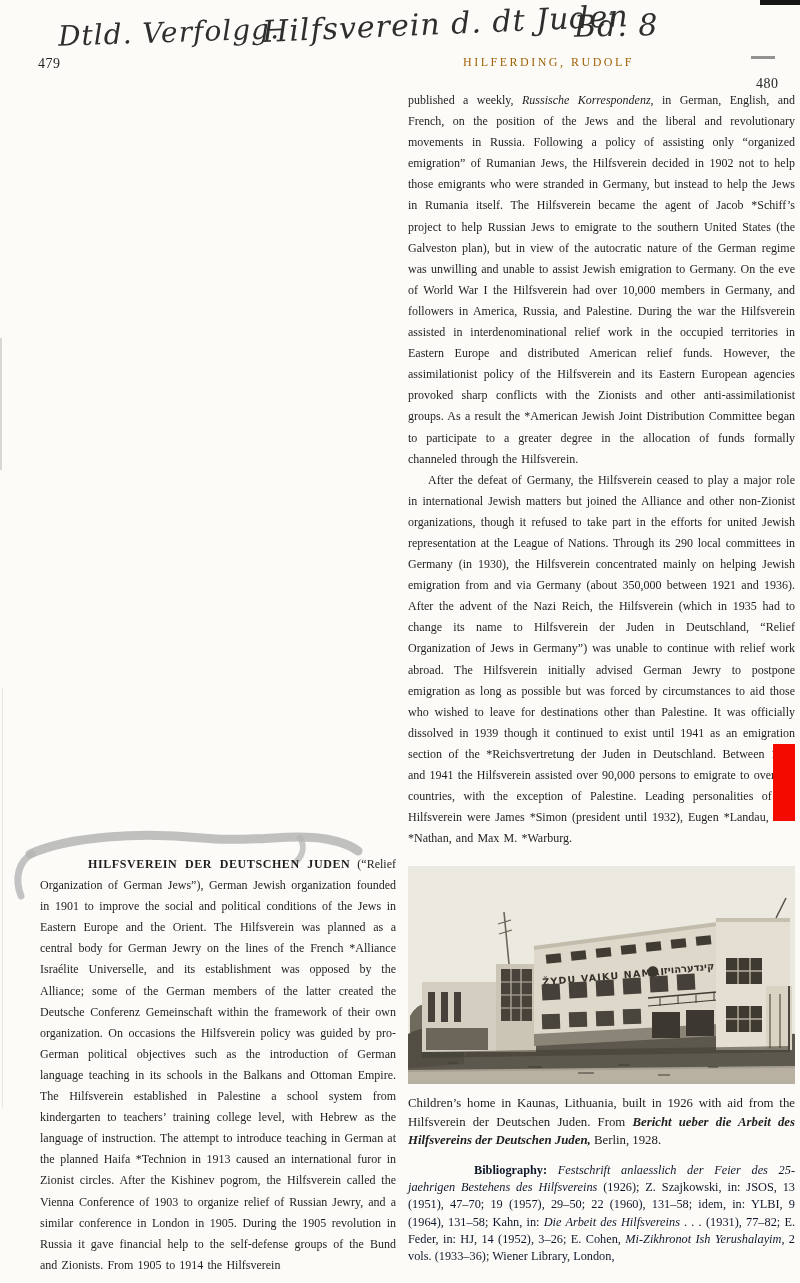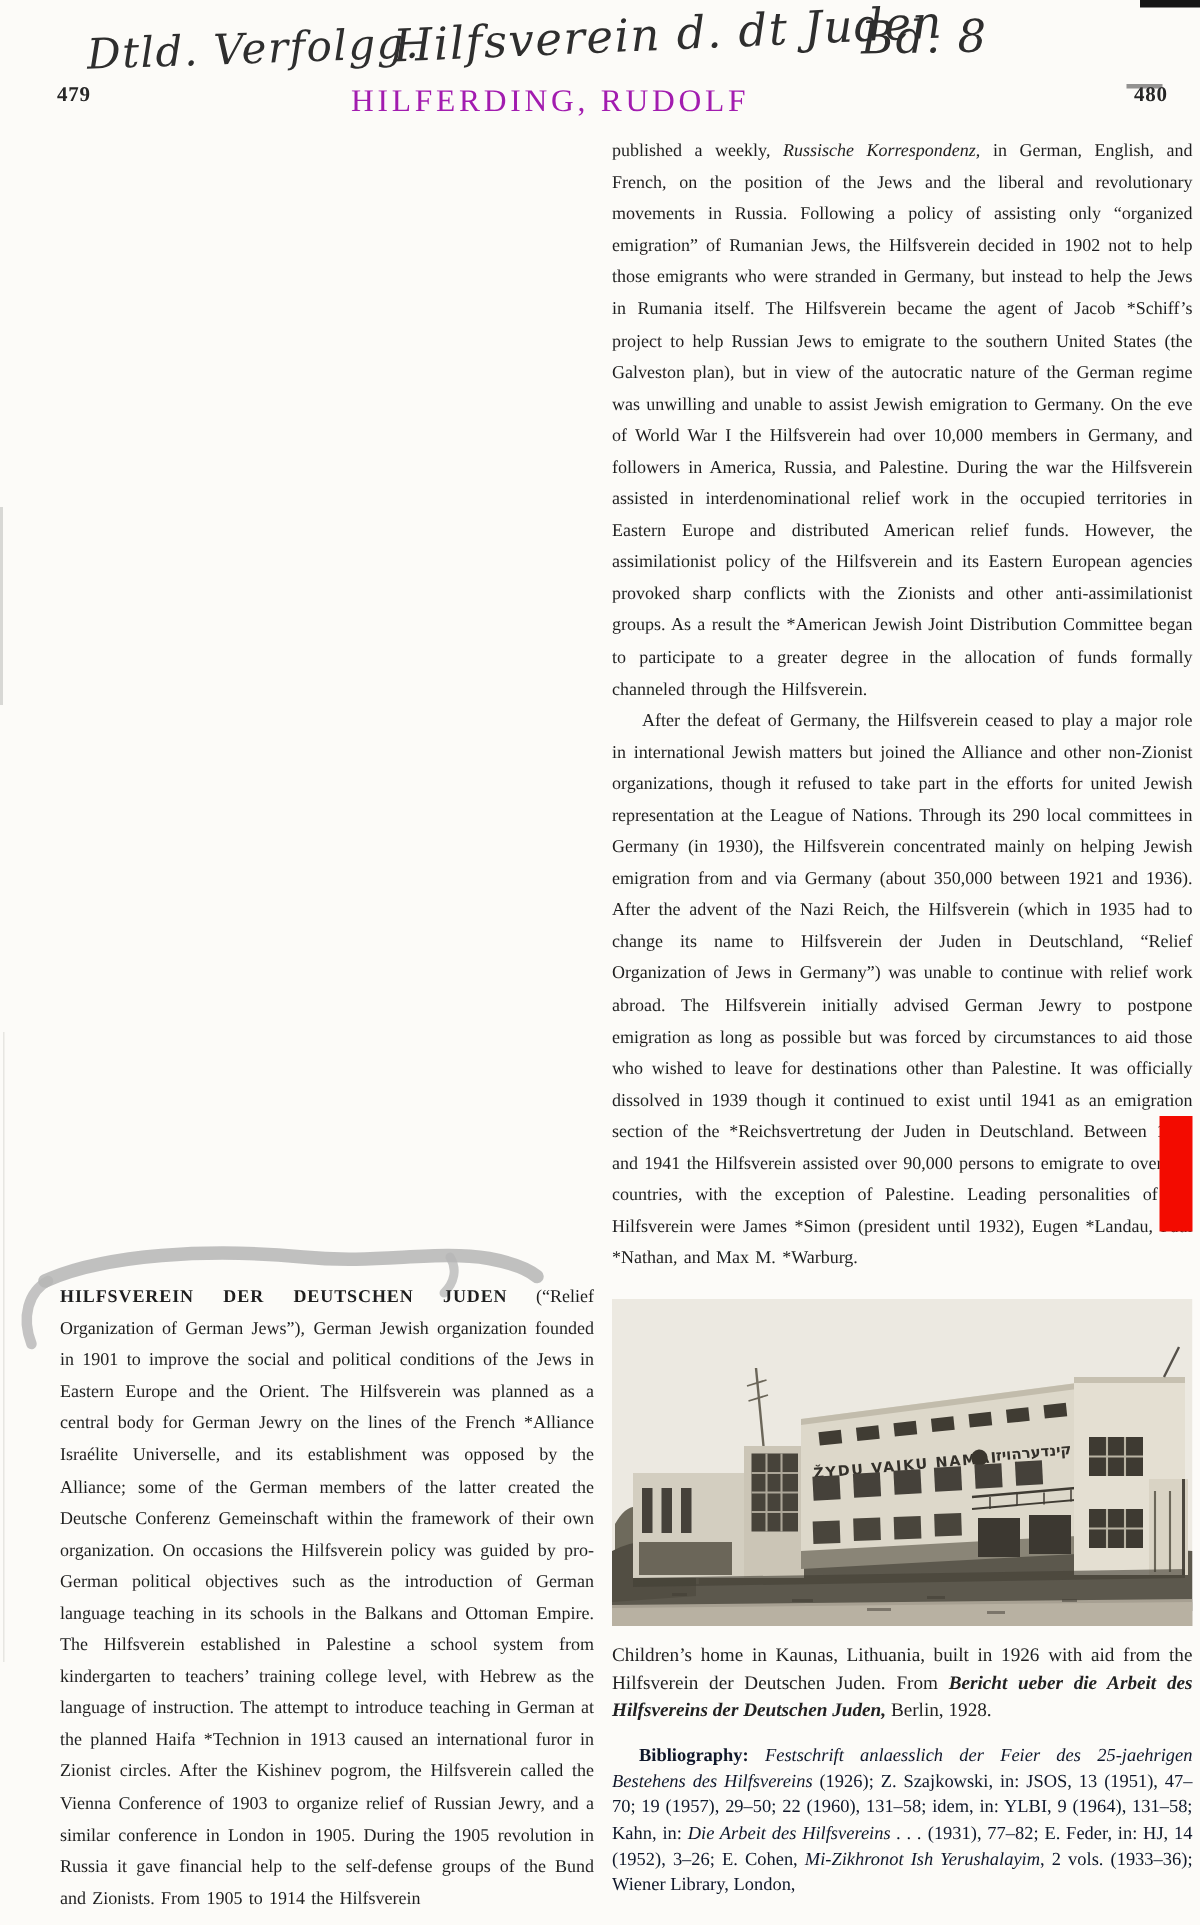--- a/index.html
+++ b/index.html
@@ -16,42 +16,42 @@
     font-family:"DejaVu Serif", serif;
     font-style:italic;
     color:#2e2e2e;
     letter-spacing:1px;
     white-space:nowrap;
   }
   .hw1{left:58px;top:16px;font-size:28px;transform:rotate(-2deg);}
   .hw2{left:262px;top:6px;font-size:30px;transform:rotate(-2.5deg);}
   .hw3{left:574px;top:8px;font-size:30px;transform:rotate(-1deg);}
   
-  .pageno{font-size:14px;letter-spacing:.5px;color:#262626;top:56px;font-weight:bold;}
+  .pageno{font-size:14px;letter-spacing:.5px;color:#262626;top:56px;}
   .pn-left{left:38px;}
-  .pn-right{left:756px;}
+  .pn-right{left:756px;margin-top:20px;}
   .running-title{
-    left:234px;top:55px;width:400px;text-align:left;
-    font-size:21px;letter-spacing:2.5px;color:#a21caf;
+    left:234px;top:55px;width:400px;text-align:right;
+    font-size:12px;letter-spacing:2.5px;color:#a16207;
   }
   
   .col-text{
     text-align:justify;
     font-size:12px;
     line-height:21.1px;
     color:#1e1e1e;
     word-spacing:1.2px;
   }
   .right-col{left:408px;top:90px;width:387px;}
   .right-col p{margin:0;}
   .right-col p.indent{text-indent:20px;}
   .left-col{left:40px;top:854px;width:356px;}
   .left-col p{margin:0;}
   .seg-i{font-style:italic;}
-  .seg-b{font-weight:bold;}
+  .seg-b{font-weight:bold;margin-left:48px;}
   .seg-bi{font-weight:bold;font-style:italic;}
   .left-col .seg-b{letter-spacing:.6px;}
   
   .photo{left:408px;top:866px;width:387px;height:218px;}
   
   .caption{
     left:408px;top:1094px;width:387px;
     font-size:12.8px;line-height:18.6px;text-align:justify;color:#222;
   }
   .biblio{

